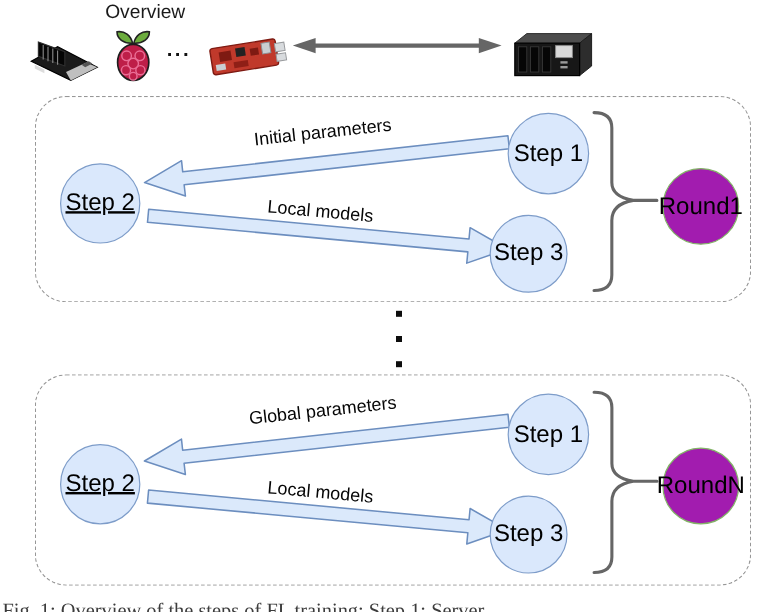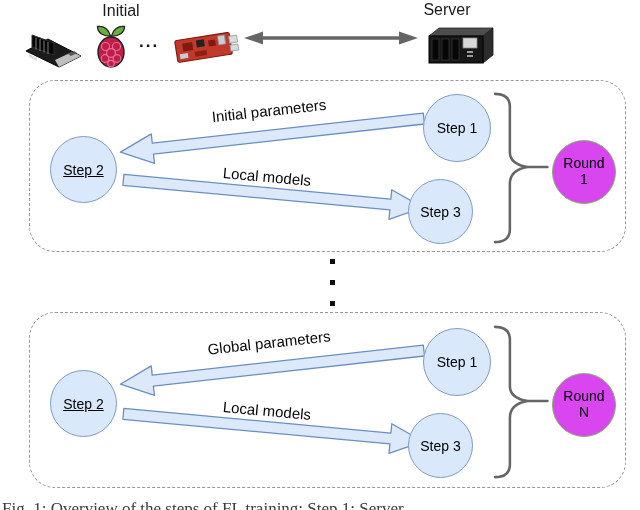--- a/index.html
+++ b/index.html
@@ -17,24 +17,24 @@
   .round-box{
     position:absolute;left:29px;width:597px;box-sizing:border-box;
     border:1.6px dashed #979797;border-radius:26px;background:#fff;
   }
   #round-box-1{top:80px;height:172px;}
   #round-box-2{top:312px;height:176px;}
   .box-svg{position:absolute;left:0;top:0;width:100%;height:100%;}
   
   .circle{
     position:absolute;border-radius:50%;display:flex;align-items:center;justify-content:center;
-    font-size:14px;color:#000;box-sizing:border-box;
+    font-size:20px;color:#000;box-sizing:border-box;
   }
   .step-circle{background:#dae8fc;border:1.5px solid #7d9cc9;}
-  .round-circle{background:#d946ef;border:1.5px solid #82b366;flex-direction:column;line-height:1.12;text-align:center;}
+  .round-circle{background:#a21caf;border:1.5px solid #82b366;flex-direction:row;line-height:1.12;text-align:center;}
   .step2{left:20px;top:55px;width:67px;height:67px;text-decoration:underline;}
   .step1{left:393px;top:13px;width:68px;height:68px;}
   .step3{left:378px;top:98px;width:65px;height:65px;}
   .roundpos{left:522px;top:59px;width:64px;height:64px;}
   
   .arrow-label{position:absolute;font-size:15px;color:#050505;white-space:nowrap;text-align:center;}
   .label-top{left:116px;top:21px;width:246px;transform:rotate(-6.2deg);}
   .label-bottom{left:126px;top:87px;width:222px;transform:rotate(5.2deg);}
   
   .vdot{position:absolute;left:330px;width:5px;height:5px;background:#0d0d0d;}
@@ -42,22 +42,21 @@
   .caption{
     position:absolute;left:2px;top:499px;width:636px;
     font-family:"Liberation Serif", serif;font-size:17px;color:#3c3c3c;white-space:nowrap;
   }
 </style>
 </head>
 <body>
 
 <div class="page">
 
-  <div class="hdr-label" id="devices-label">Initial</div>
-  <div class="hdr-label" id="server-label">Server</div>
+  <div class="hdr-label" id="devices-label">Overview</div>
 
   <svg class="abs" style="left:25px;top:26px;" width="58" height="44" viewBox="0 0 58 44">
     <polygon points="1,25 34,41 56,30 23,13" fill="#1b1b1b" stroke="#000" stroke-width="1"></polygon>
     <polygon points="34,41 56,30 47,26 30,34" fill="#dcdcdc" opacity="0.85"></polygon>
     <polygon points="46,30 52,27 49,25 43,28" fill="#555"></polygon>
     <polygon points="7,9 29,17 29,29 7,21" fill="#050505" stroke="#2e2e2e" stroke-width="1"></polygon>
     <line x1="11" y1="11.5" x2="11" y2="23.5" stroke="#8d8d8d" stroke-width="0.9"></line>
     <line x1="15" y1="13" x2="15" y2="25" stroke="#8d8d8d" stroke-width="0.9"></line>
     <line x1="19" y1="14.5" x2="19" y2="26.5" stroke="#8d8d8d" stroke-width="0.9"></line>
     <line x1="23" y1="16" x2="23" y2="28" stroke="#8d8d8d" stroke-width="0.9"></line>

